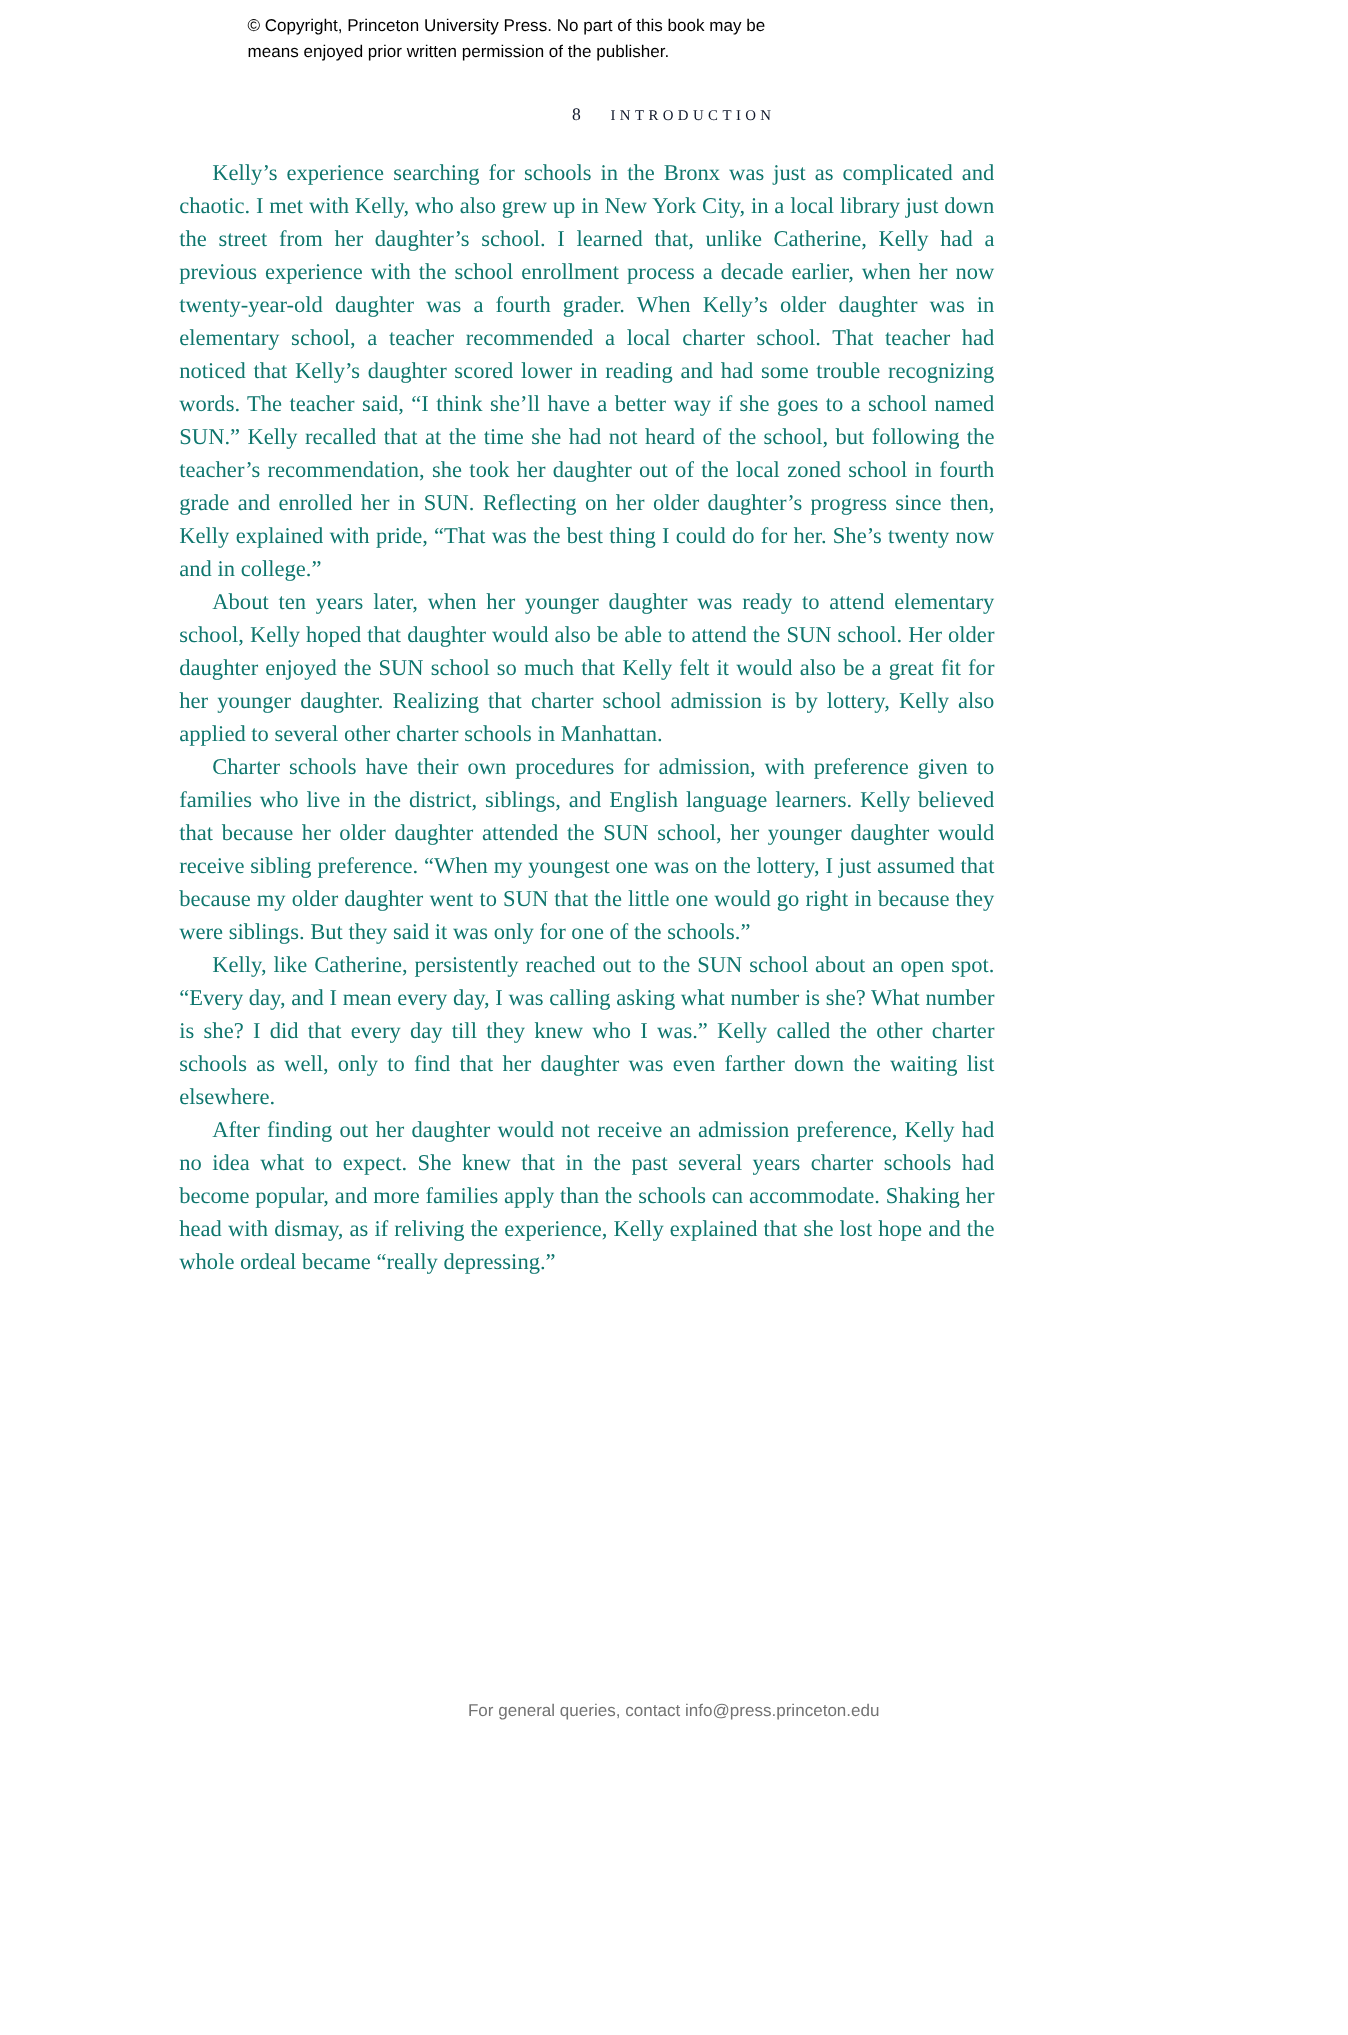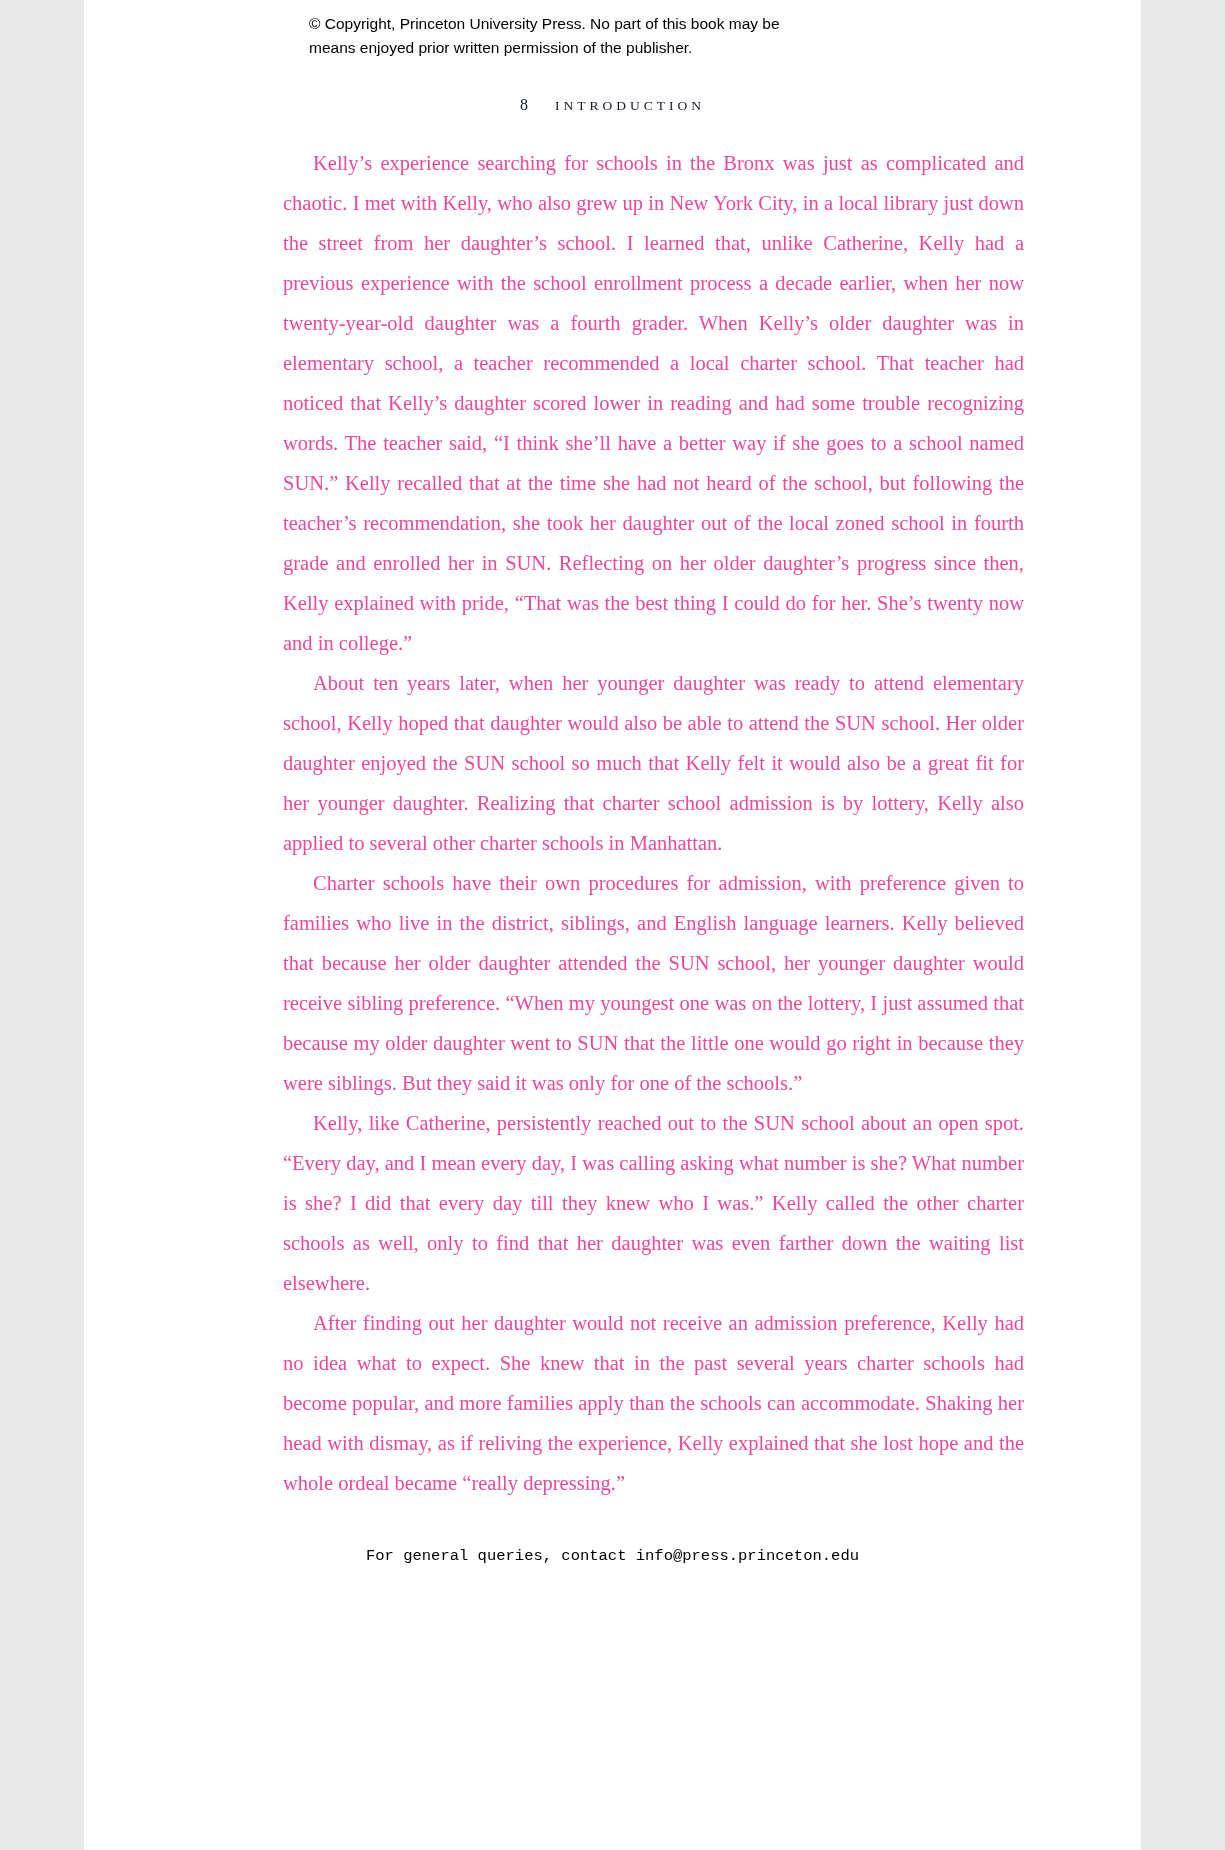--- a/index.html
+++ b/index.html
@@ -1,25 +1,24 @@
 <!DOCTYPE html>
 <html><head>
 <meta charset="utf-8">
 <style>
   html, body { margin: 0; padding: 0; background: #e8e8e8; }
   .page {
     position: relative;
-    width: 1017px;
+    width: 1225px;
     height: 1850px;
     margin: 0 auto;
     background: #ffffff;
     color: #1b1b1b;
     font-family: "Liberation Serif", serif;
     overflow: hidden;
-    padding-left: 40px;
   }
   .copyright-block {
     position: absolute;
     top: 12px;
     left: 225px;
     width: 640px;
     font-family: "Liberation Sans", sans-serif;
     font-size: 15.5px;
     line-height: 24px;
     color: #000000;
@@ -42,39 +41,38 @@
     font-size: 13.5px;
     letter-spacing: 4px;
     text-transform: uppercase;
   }
   .body-text {
     position: absolute;
     top: 143px;
     left: 163px;
     width: 741px;
     font-size: 20.5px;
-    line-height: 40px;
+    line-height: 30px;
     text-align: justify;
-    color: #ec4899;
-    margin-left: 36px;
+    color: #0f766e;
   }
   .body-text p {
     margin: 0;
     padding: 0;
     text-indent: 30px;
   }
   .page-footer {
     position: absolute;
     top: 1547px;
     left: 0;
     width: 100%;
     text-align: center;
-    font-family: Liberation Mono, monospace;
+    font-family: Liberation Sans, sans-serif;
     font-size: 15.5px;
-    color: #000000;
+    color: #737373;
   }
 </style>
 </head>
 <body>
 
 <div class="page">
 
   <div class="copyright-block">
     <div>© Copyright, Princeton University Press. No part of this book may be</div>
     <div>means enjoyed prior written permission of the publisher.</div>

